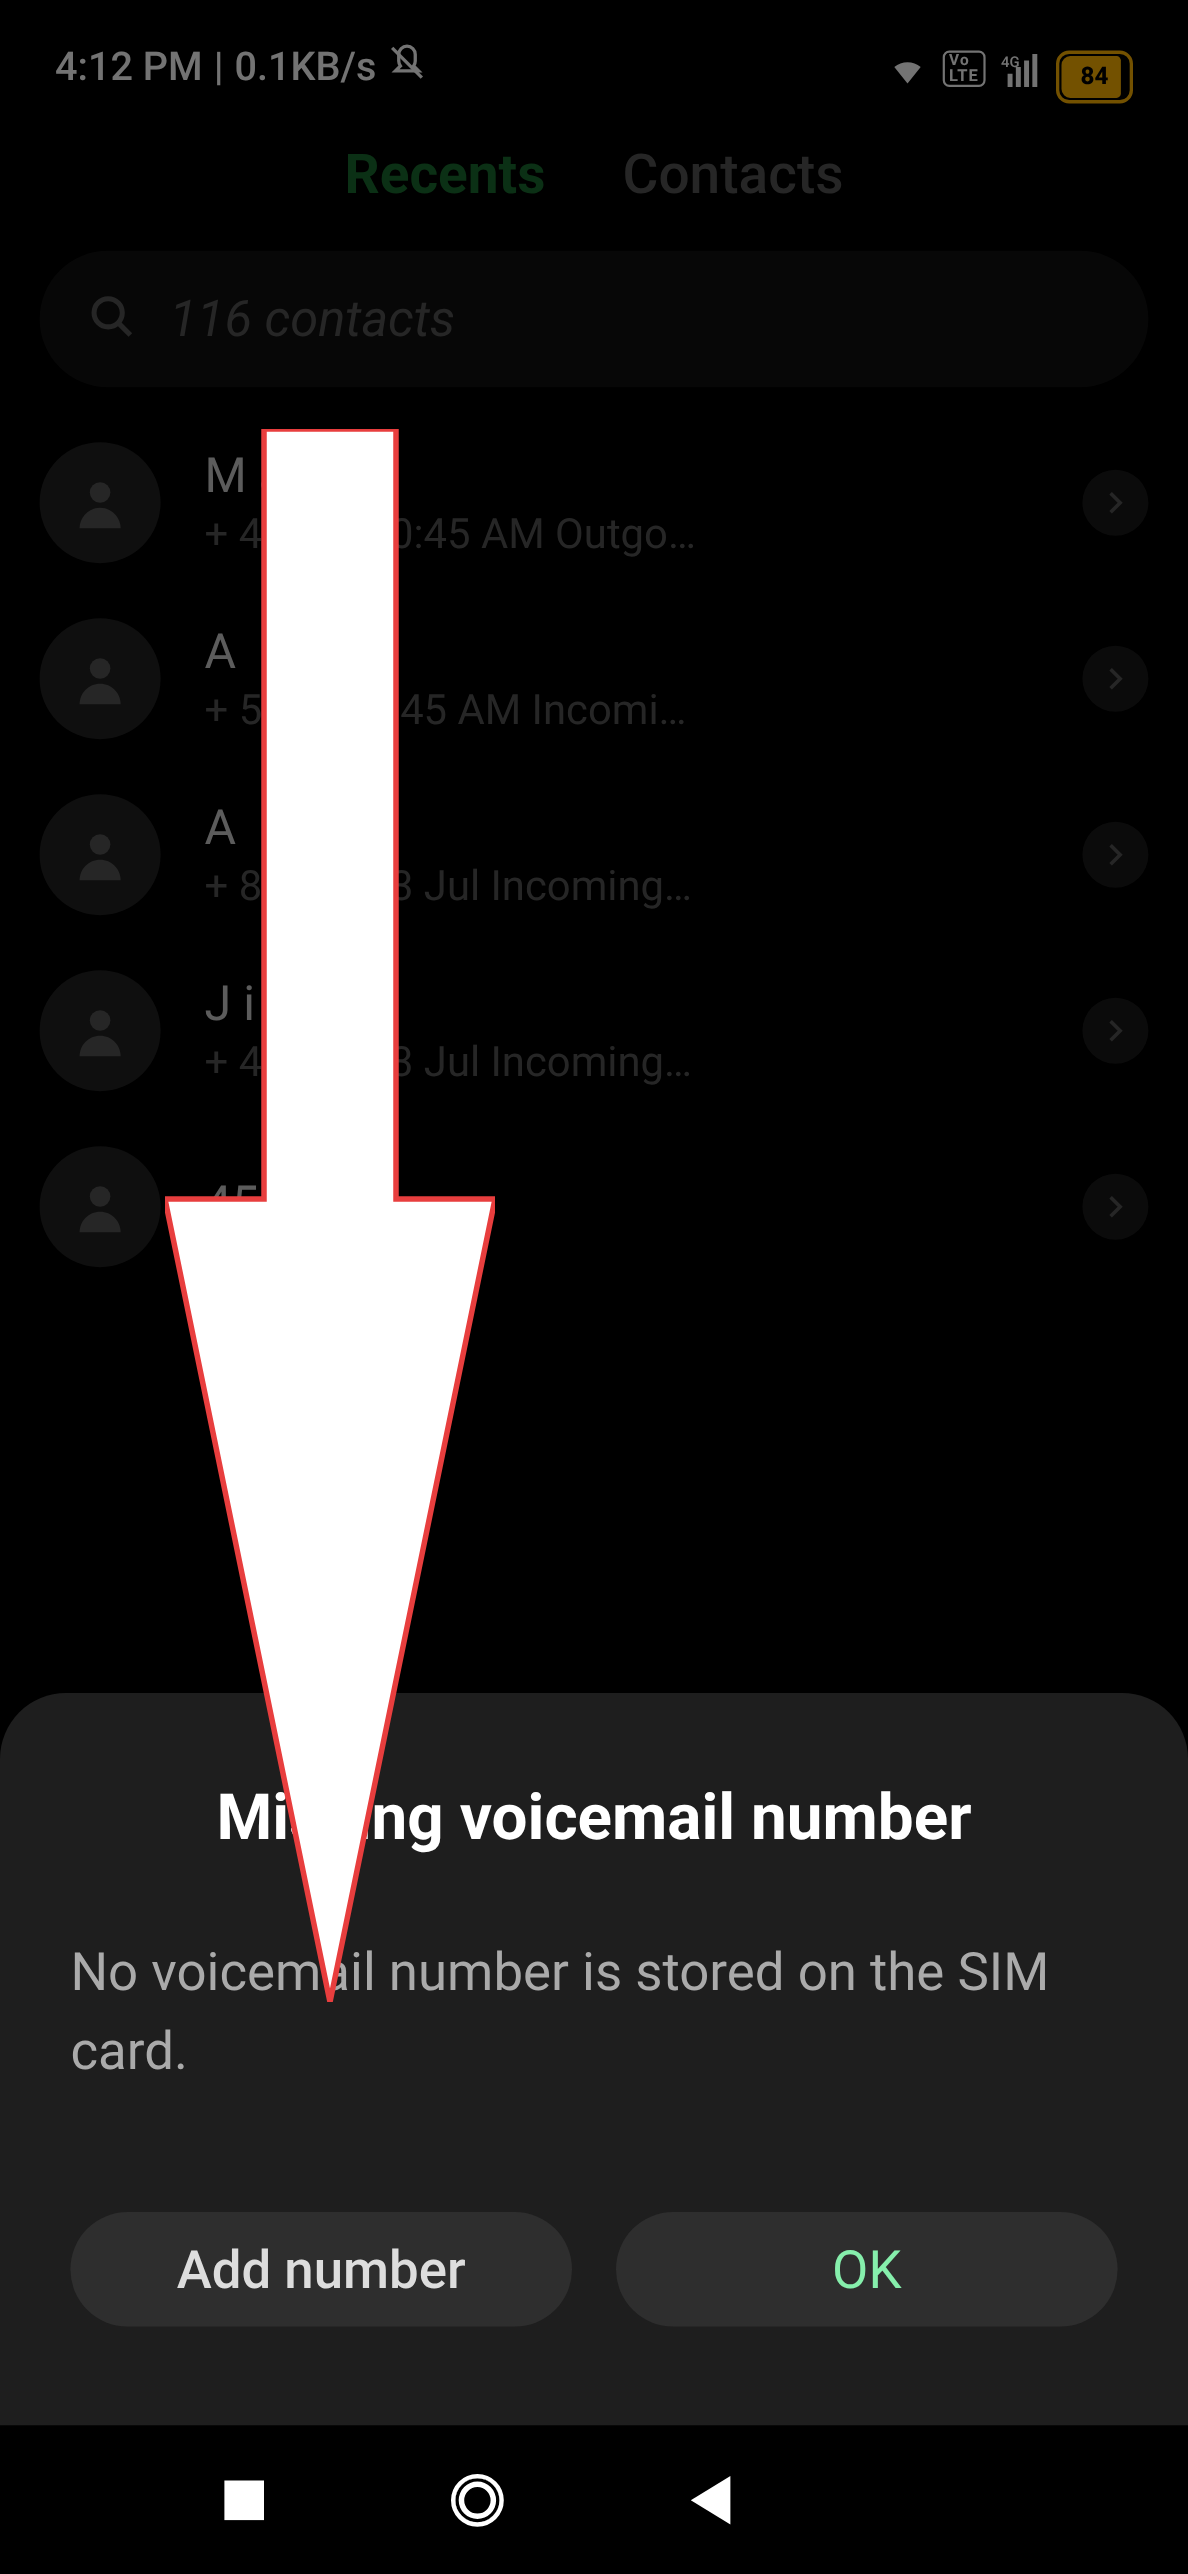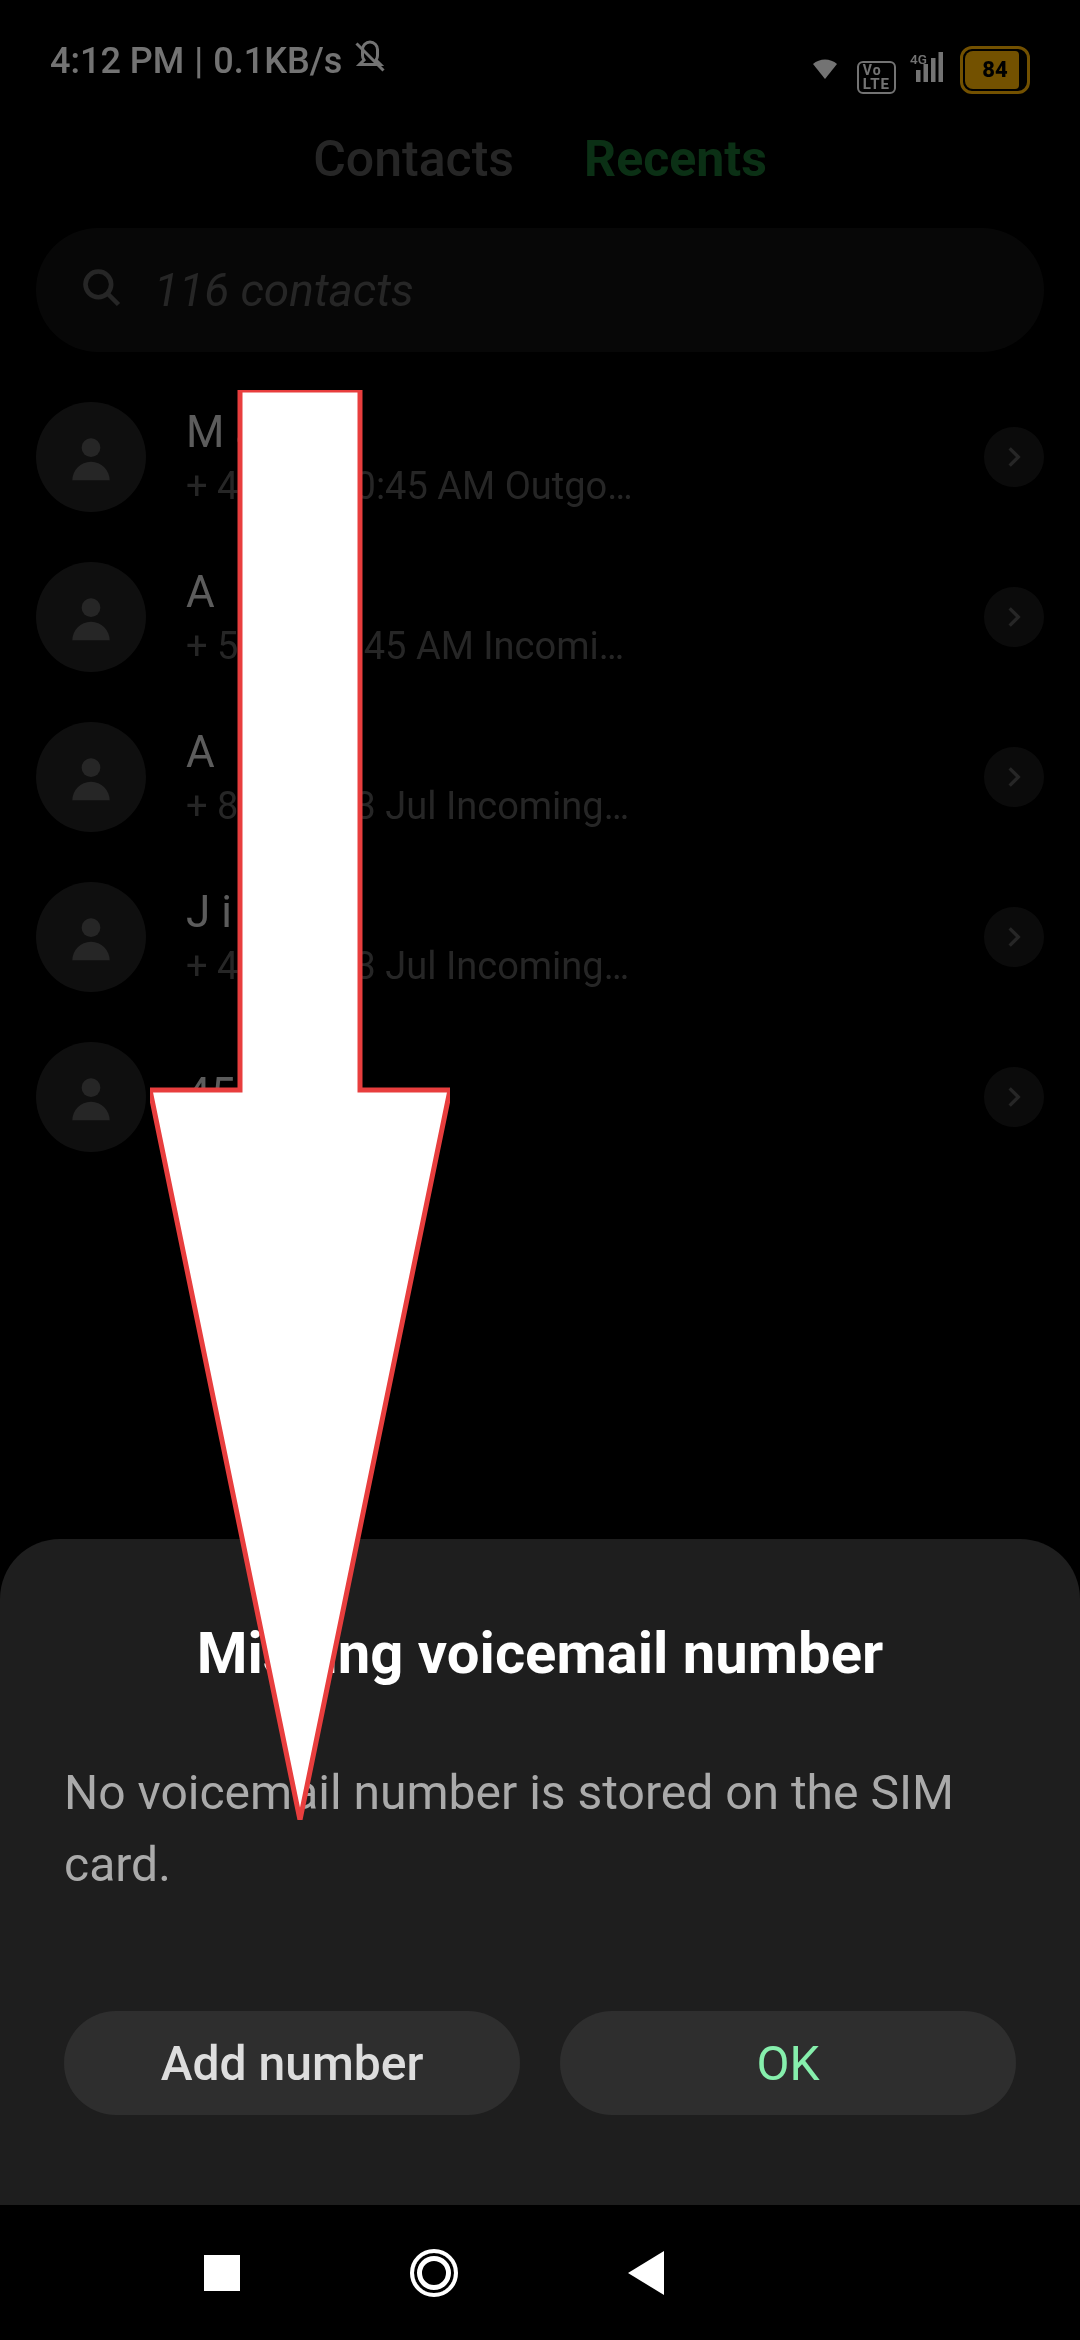--- a/index.html
+++ b/index.html
@@ -1,20 +1,20 @@
 <!DOCTYPE html>
 <html><head>
 <meta charset="utf-8">
 <style>
   * { margin: 0; padding: 0; box-sizing: border-box; }
   html, body { width: 1080px; height: 2340px; background: #000; font-family: -apple-system, Roboto, sans-serif; overflow: hidden; }
   
   .status-bar { display: flex; justify-content: space-between; align-items: center; padding: 32px 50px 0 50px; color: #fff; font-size: 36px; font-weight: 500; height: 90px; }
   .status-left { display: flex; align-items: center; gap: 10px; }
-  .status-right { display: flex; align-items: flex-end; gap: 14px; margin-top: 17px; }
+  .status-right { display: flex; align-items: flex-start; gap: 14px; margin-top: 17px; }
   .mute-icon svg { width: 36px; height: 36px; }
   .wifi-icon svg, .signal-icon svg { width: 36px; height: 36px; }
   .volte-badge { border: 2px solid #fff; border-radius: 6px; padding: 0 4px; font-size: 18px; line-height: 1; font-weight: 700; }
   .volte-badge div:first-child { font-size: 14px; letter-spacing: 1px; }
   .volte-badge div:last-child { font-size: 15px; letter-spacing: 1px; }
   .battery { display: flex; align-items: center; }
   .battery-body { width: 70px; height: 48px; border: 3px solid #ffb300; border-radius: 12px; position: relative; display: flex; align-items: center; }
   .battery-fill { position: absolute; left: 2px; top: 2px; bottom: 2px; width: 84%; background: #ffb300; border-radius: 8px 4px 4px 8px; }
   .battery-text { position: relative; z-index: 2; color: #000; font-size: 22px; font-weight: 800; width: 100%; text-align: center; }
 
@@ -95,22 +95,22 @@
     <span class="battery">
       <span class="battery-body">
         <span class="battery-fill"></span>
         <span class="battery-text">84</span>
       </span>
     </span>
   </div>
 </div>
 
 <div class="tabs">
+  <div class="tab active">Recents</div>
   <div class="tab">Contacts</div>
-  <div class="tab active">Recents</div>
 </div>
 
 <div class="search-bar">
   <span class="search-icon">
     <svg viewBox="0 0 24 24" fill="none" stroke-width="2.5">
         <circle cx="10" cy="10" r="7"></circle>
         <line x1="15" y1="15" x2="21" y2="21"></line>
       </svg>
   </span>
   <span class="search-text">116 contacts</span>

